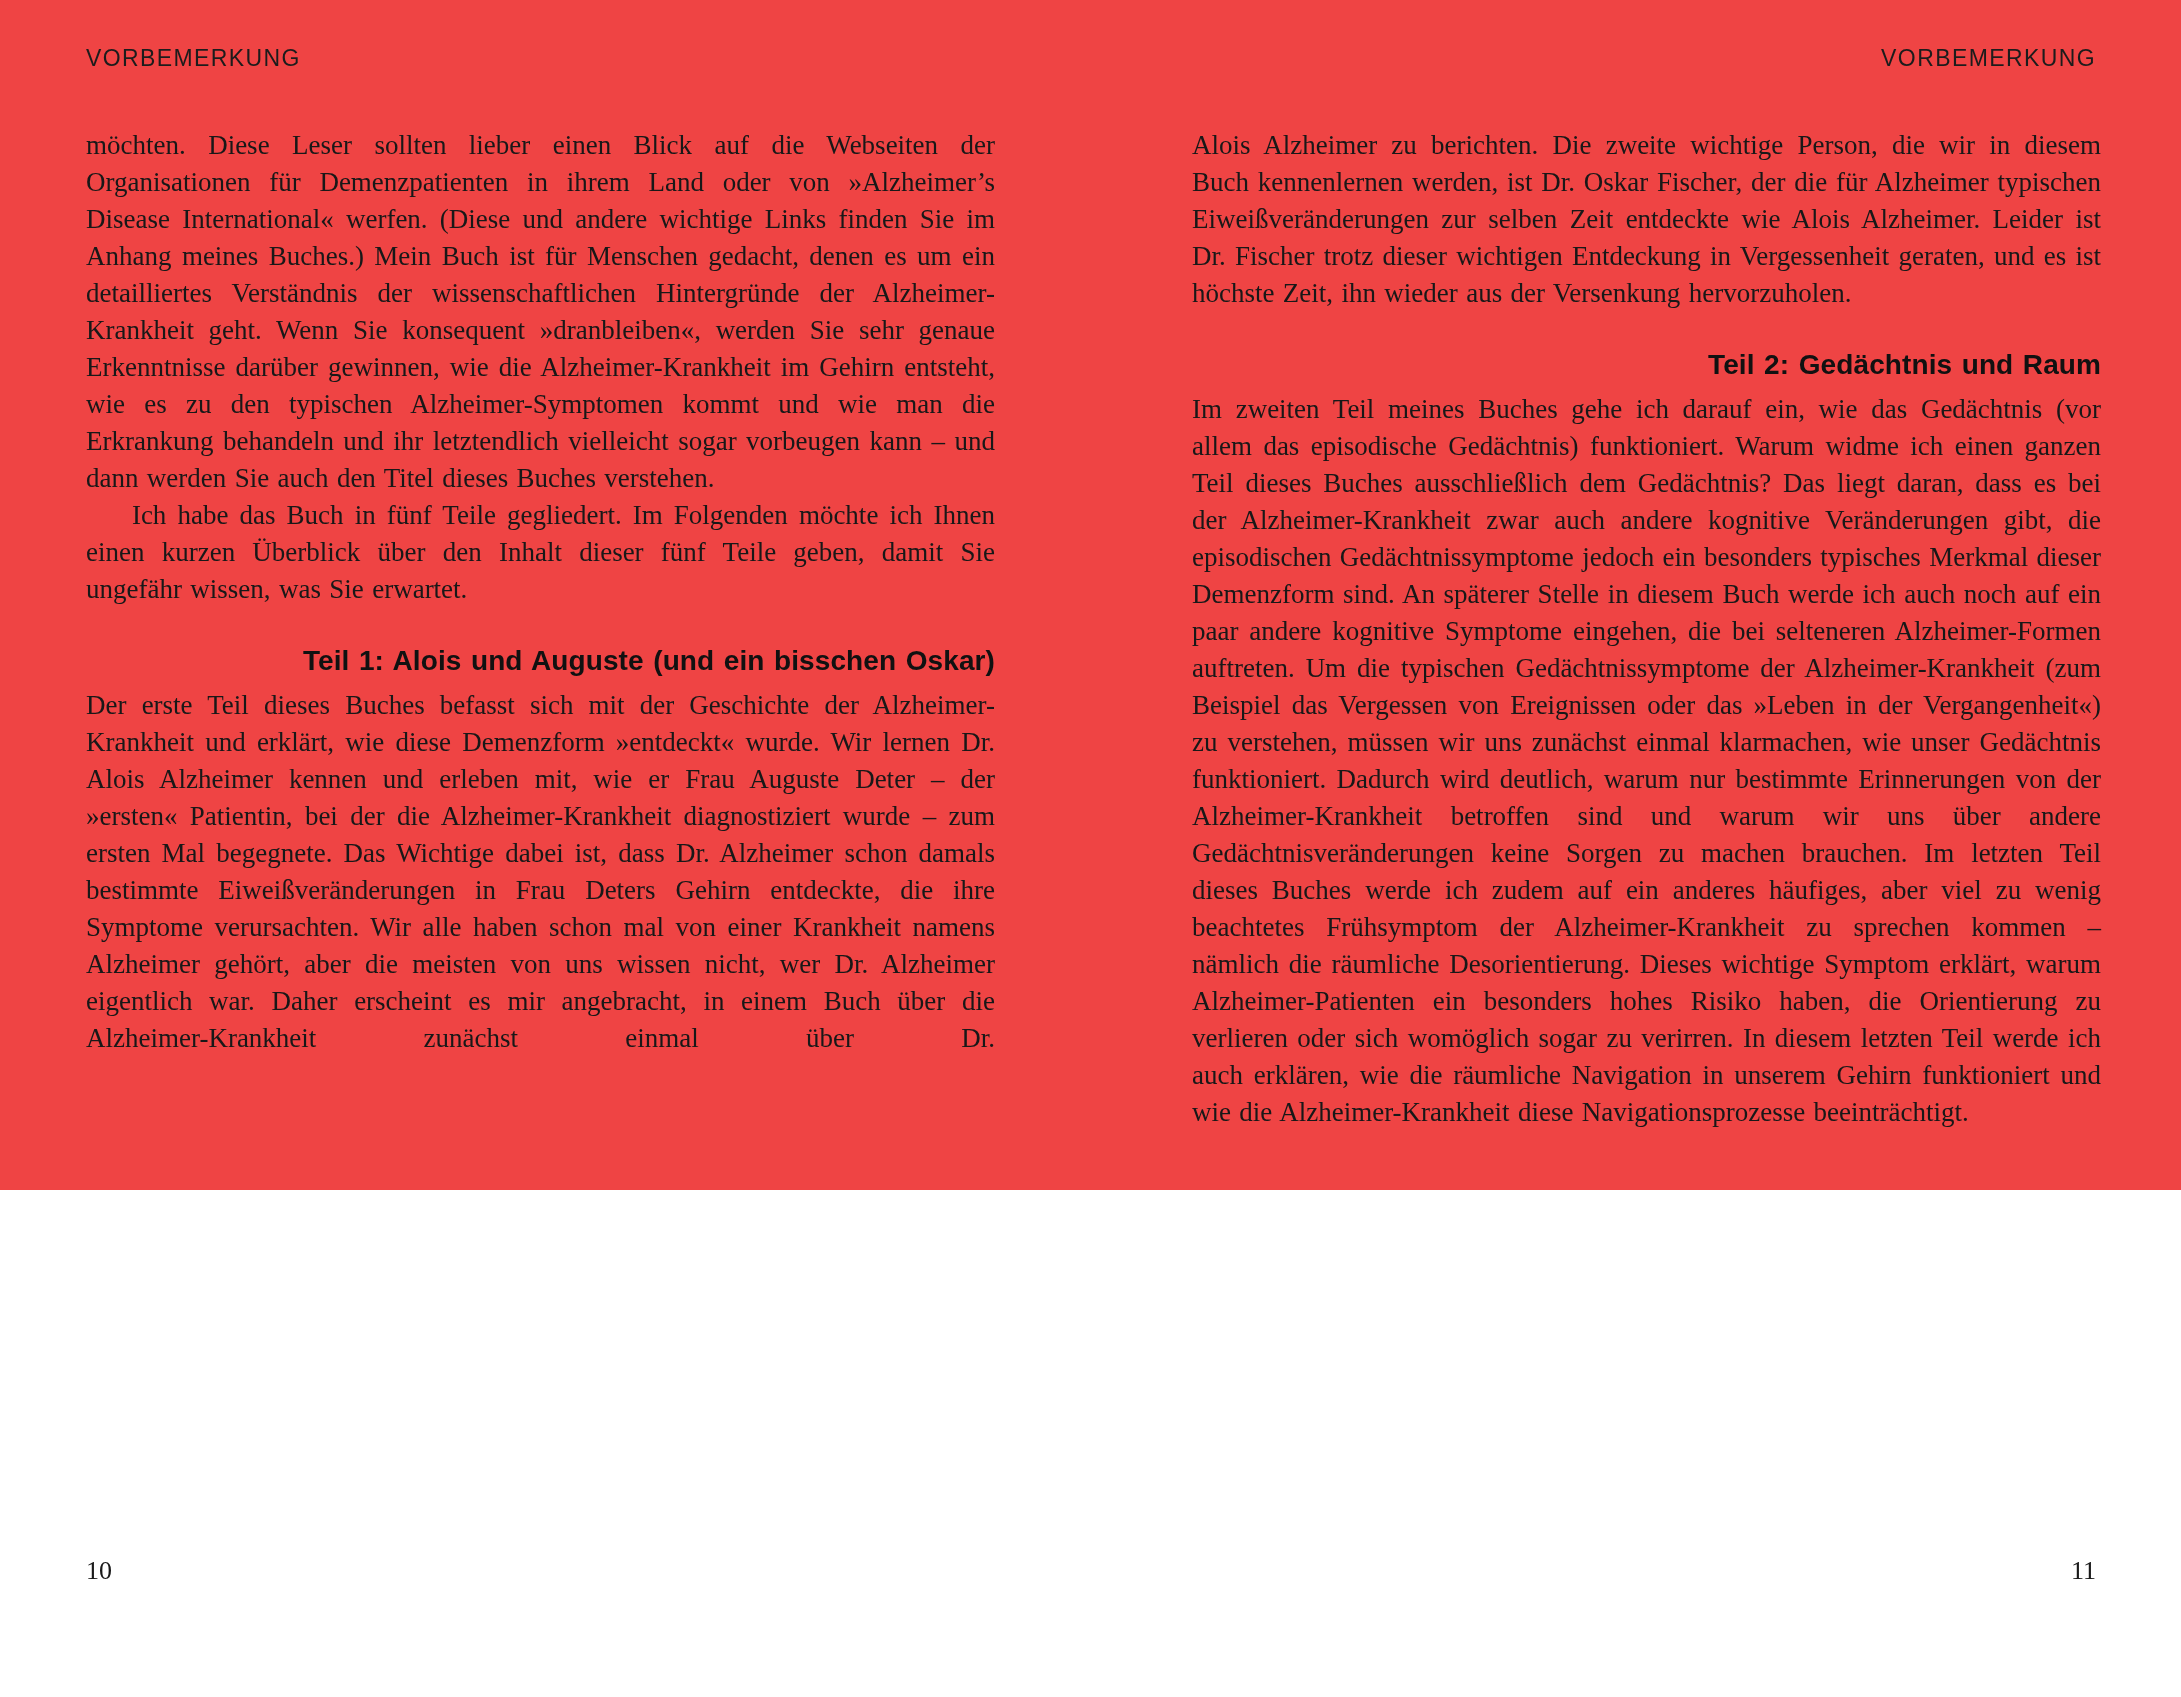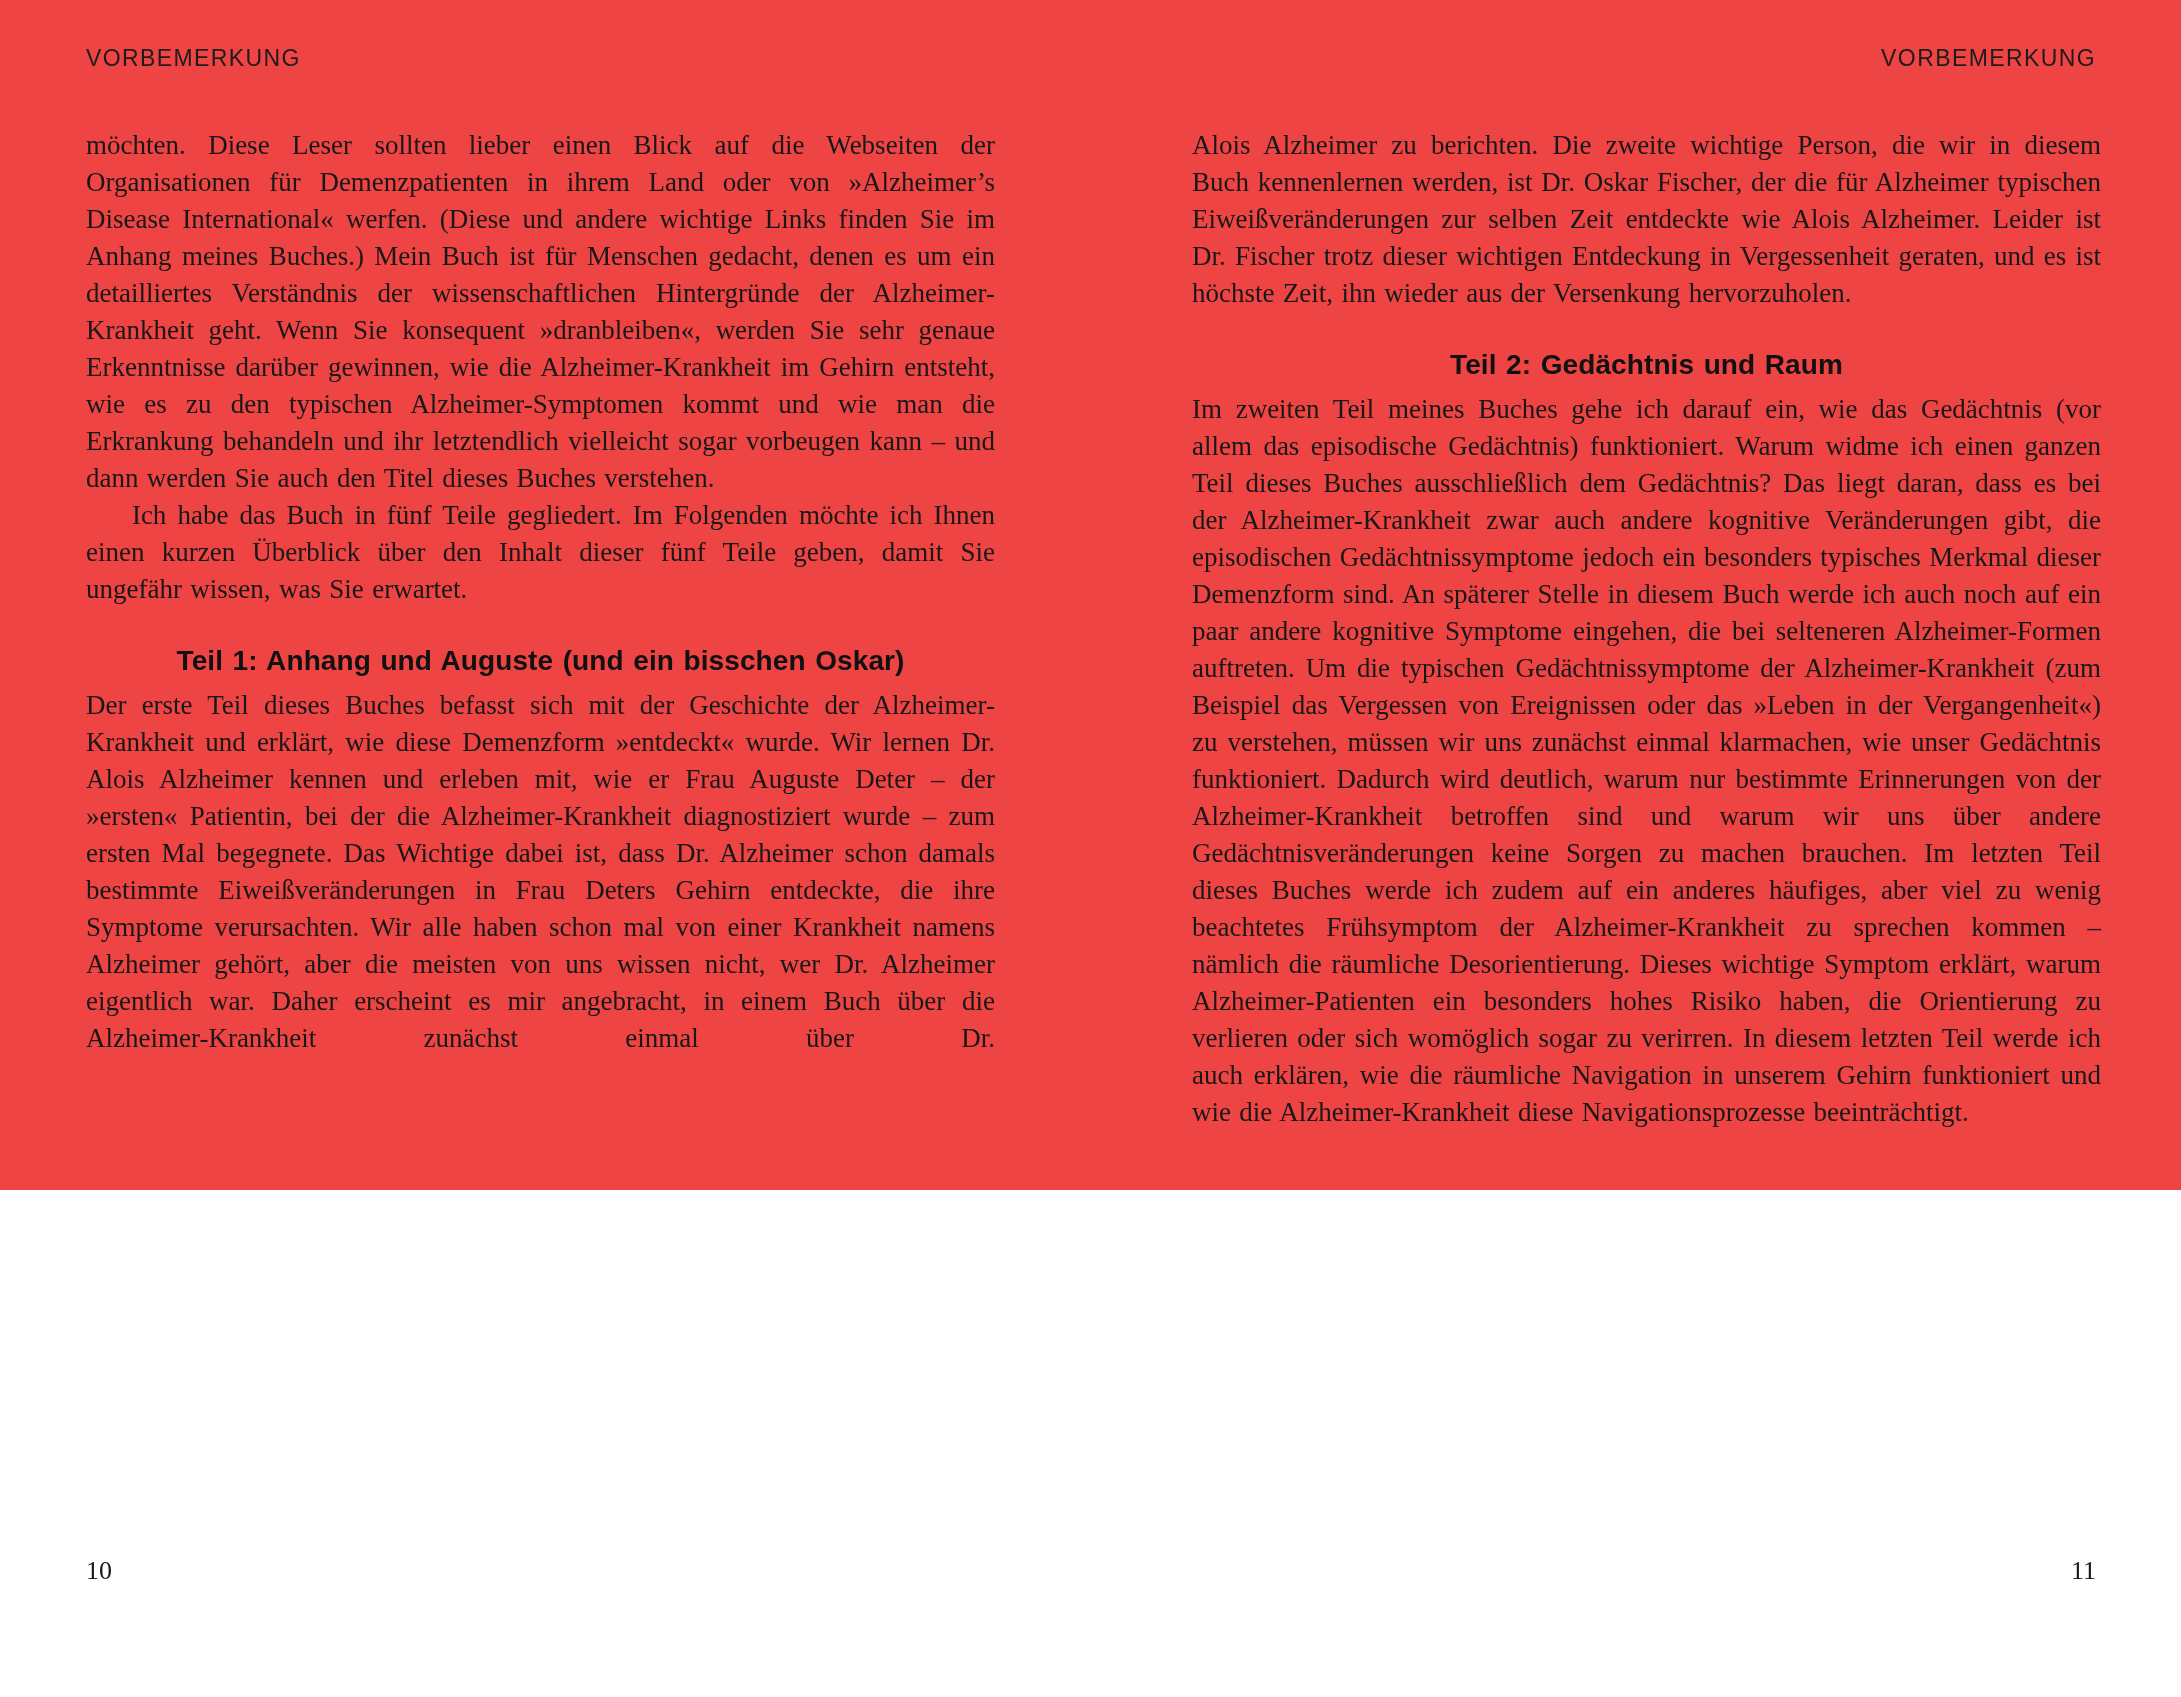--- a/index.html
+++ b/index.html
@@ -68,21 +68,21 @@
   }
   .text-block p.justify-last {
     text-align-last: justify;
   }
   .text-block h2.heading {
     font-family: "Liberation Sans", "DejaVu Sans", sans-serif;
     font-size: 28px;
     font-weight: 700;
     line-height: 1.25;
     margin: 35px 0 9px 0;
-    text-align: center;
+    text-align: right;
     color: #111111;
     letter-spacing: 0.1px;
   }
 
   .page-number {
     position: absolute;
     top: 1556px;
     font-size: 26px;
     color: #1a1a1a;
   }
@@ -92,21 +92,21 @@
 </head>
 <body>
 
 <div class="spread">
 
   <section class="page left">
     <div class="running-head">VORBEMERKUNG</div>
     <div class="text-block">
         <p class="paragraph" lang="de">möchten. Diese Leser sollten lieber einen Blick auf die Webseiten der Organisationen für Demenzpatienten in ihrem Land oder von »Alzheimer’s Disease International« werfen. (Diese und andere wichtige Links finden Sie im Anhang meines Buches.) Mein Buch ist für Menschen gedacht, denen es um ein detailliertes Verständnis der wissenschaftlichen Hintergründe der Alzheimer-Krankheit geht. Wenn Sie konsequent »dranbleiben«, werden Sie sehr genaue Erkenntnisse darüber gewinnen, wie die Alzheimer-Krankheit im Gehirn entsteht, wie es zu den typischen Alzheimer-Symptomen kommt und wie man die Erkrankung behandeln und ihr letztendlich vielleicht sogar vorbeugen kann – und dann werden Sie auch den Titel dieses Buches verstehen.</p>
         <p class="paragraph indent" lang="de">Ich habe das Buch in fünf Teile gegliedert. Im Folgenden möchte ich Ihnen einen kurzen Überblick über den Inhalt dieser fünf Teile geben, damit Sie ungefähr wissen, was Sie erwartet.</p>
-        <h2 class="heading" lang="de">Teil 1: Anhang und Auguste (und ein bisschen Oskar)</h2>
+        <h2 class="heading" lang="de">Teil 1: Alois und Auguste (und ein bisschen Oskar)</h2>
         <p class="paragraph justify-last" lang="de">Der erste Teil dieses Buches befasst sich mit der Geschichte der Alzheimer-Krankheit und erklärt, wie diese Demenzform »entdeckt« wurde. Wir lernen Dr. Alois Alzheimer kennen und erleben mit, wie er Frau Auguste Deter – der »ersten« Patientin, bei der die Alzheimer-Krankheit diagnostiziert wurde – zum ersten Mal begegnete. Das Wichtige dabei ist, dass Dr. Alzheimer schon damals bestimmte Eiweißveränderungen in Frau Deters Gehirn entdeckte, die ihre Symptome verursachten. Wir alle haben schon mal von einer Krankheit namens Alzheimer gehört, aber die meisten von uns wissen nicht, wer Dr. Alzheimer eigentlich war. Daher erscheint es mir angebracht, in einem Buch über die Alzheimer-Krankheit zunächst einmal über Dr.</p>
       </div>
     <div class="page-number">10</div>
   </section>
 
   <section class="page right">
     <div class="running-head">VORBEMERKUNG</div>
     <div class="text-block">
         <p class="paragraph" lang="de">Alois Alzheimer zu berichten. Die zweite wichtige Person, die wir in diesem Buch kennenlernen werden, ist Dr. Oskar Fischer, der die für Alzheimer typischen Eiweißveränderungen zur selben Zeit entdeckte wie Alois Alzheimer. Leider ist Dr. Fischer trotz dieser wichtigen Entdeckung in Vergessenheit geraten, und es ist höchste Zeit, ihn wieder aus der Versenkung hervorzuholen.</p>
         <h2 class="heading" lang="de">Teil 2: Gedächtnis und Raum</h2>

